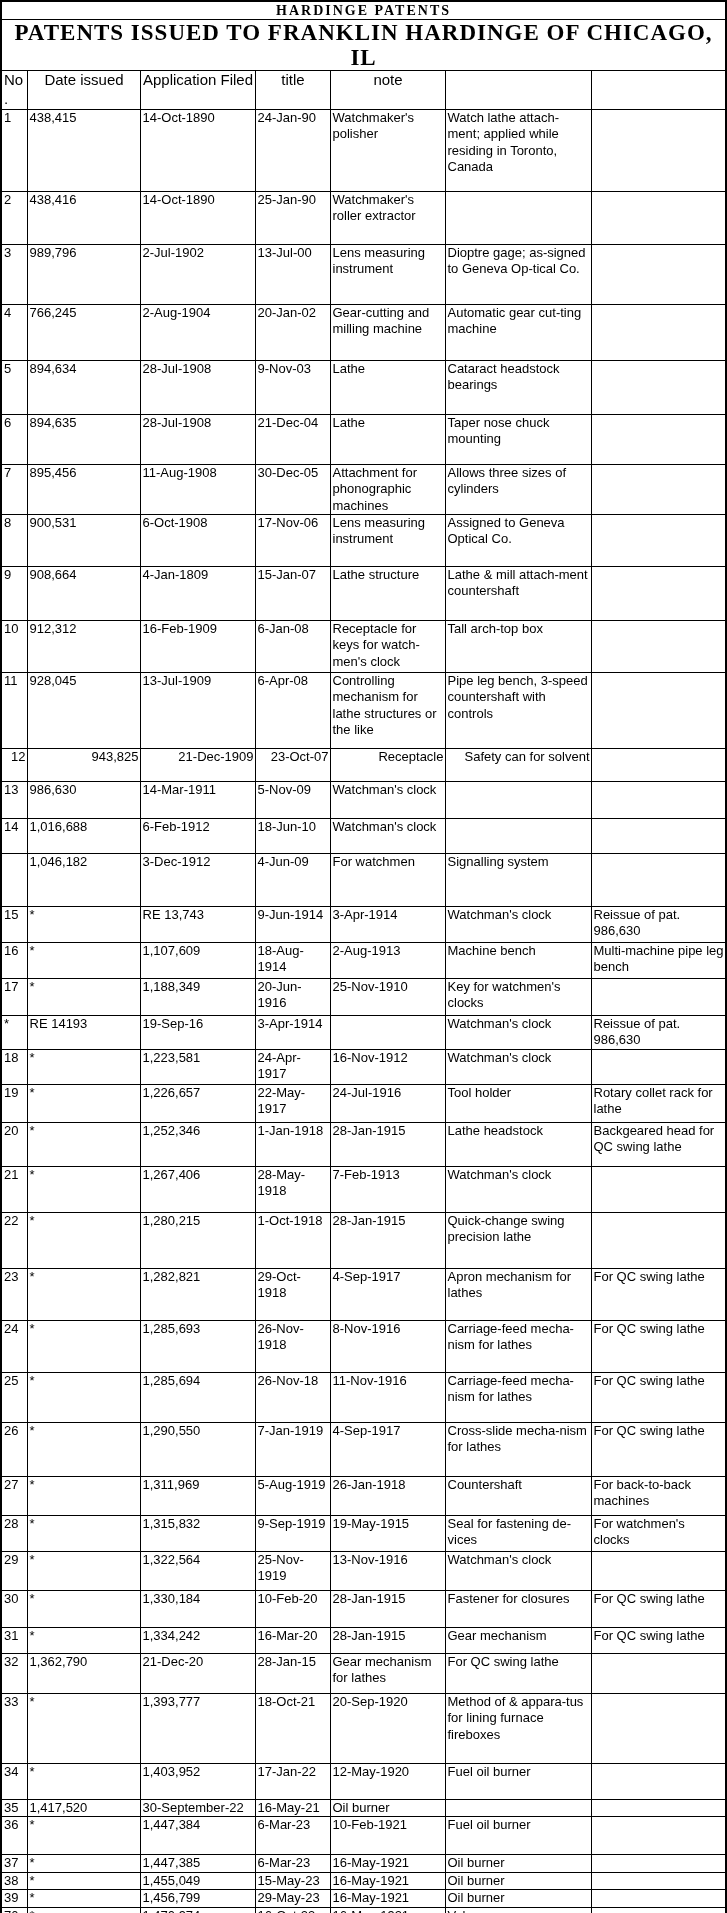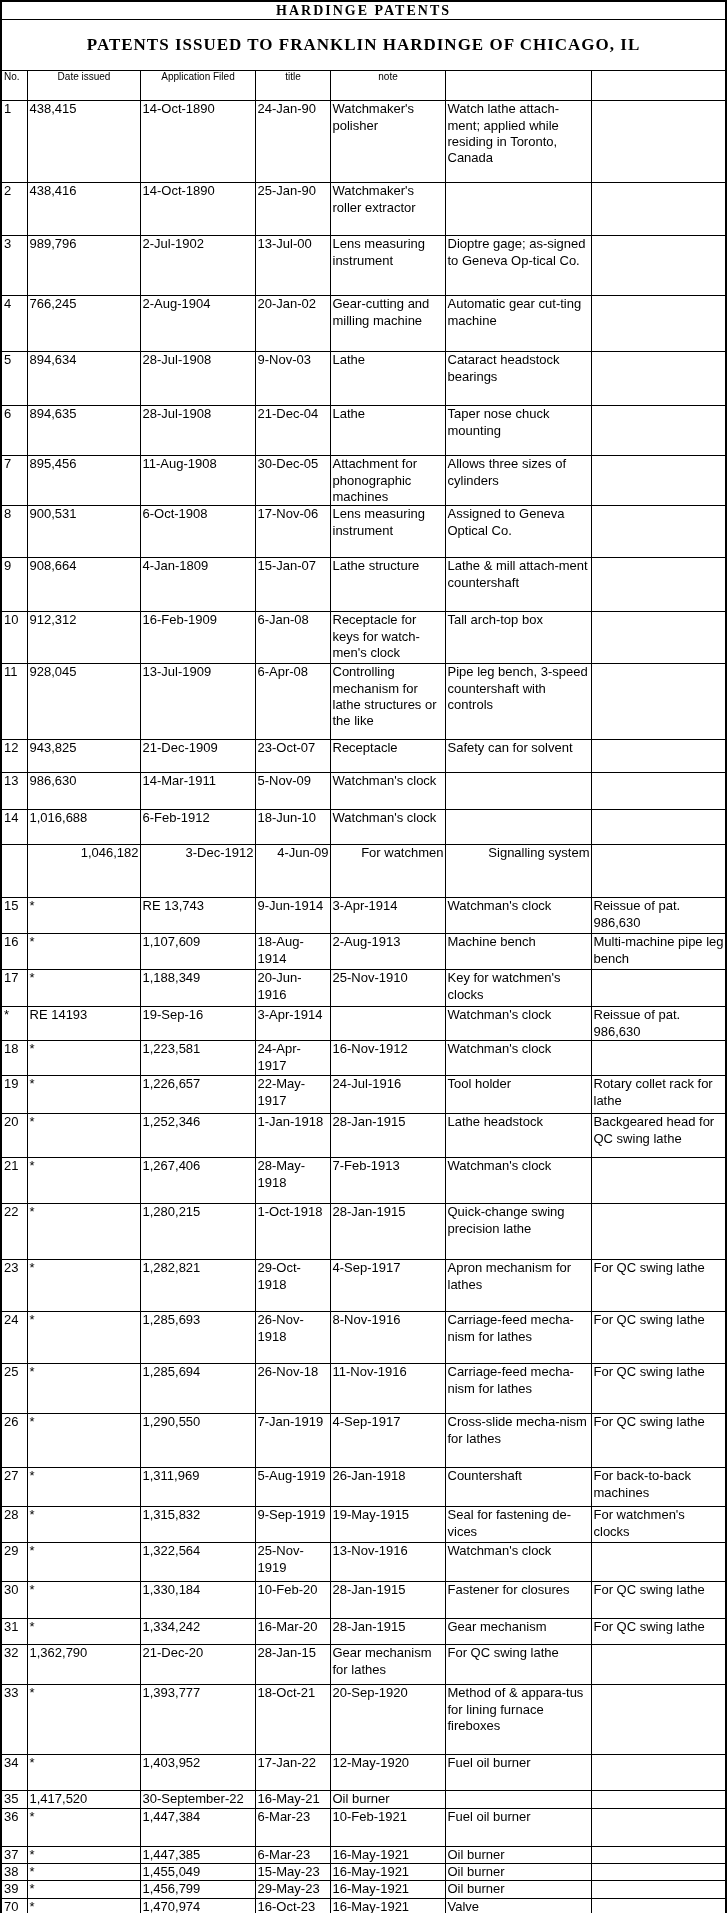--- a/index.html
+++ b/index.html
@@ -1,22 +1,22 @@
 <!DOCTYPE html>
 <html><head>
 <meta charset="utf-8">
 <style>
   html,body{margin:0;padding:0;background:#ffffff;}
   body{width:727px;height:1913px;overflow:hidden;font-family:"Liberation Sans",sans-serif;color:#000;}
   .page{width:727px;}
   table.patents{border-collapse:collapse;table-layout:fixed;width:727px;border:2px solid #000;}
   table.patents td{border:1px solid #000;vertical-align:top;font-size:13px;line-height:1.26;padding:0 1px 0 2px;overflow:hidden;word-wrap:break-word;}
   tr.title1 td{font-family:"Liberation Serif",serif;font-weight:bold;font-size:14px;letter-spacing:2px;text-align:center;padding:1px 0 0 0;line-height:1.1;}
-  tr.title2 td{font-family:"Liberation Serif",serif;font-weight:bold;font-size:17px;letter-spacing:1px;text-align:center;padding:16px;line-height:1.1;}
-  tr.colhead td{text-align:center;font-size:10px;margin-left:24px;}
+  tr.title2 td{font-family:"Liberation Serif",serif;font-weight:bold;font-size:23px;letter-spacing:1px;text-align:center;padding:0;line-height:1.1;}
+  tr.colhead td{text-align:center;font-size:15px;margin-left:24px;}
   tr.colhead td:first-child{text-align:left;}
 </style>
 </head>
 <body>
 
 <div class="page">
   <table class="patents">
     <colgroup>
       <col style="width:26px">
       <col style="width:113px">
@@ -134,21 +134,21 @@
         </tr>
         <tr style="height: 76px;">
           <td>11</td>
           <td>928,045</td>
           <td>13-Jul-1909</td>
           <td>6-Apr-08</td>
           <td>Controlling mechanism for lathe structures or the like</td>
           <td>Pipe leg bench, 3-speed countershaft with controls</td>
           <td></td>
         </tr>
-        <tr style="height: 33px;">
+        <tr style="height: 33px; text-align: right;">
           <td>12</td>
           <td>943,825</td>
           <td>21-Dec-1909</td>
           <td>23-Oct-07</td>
           <td>Receptacle</td>
           <td>Safety can for solvent</td>
           <td></td>
         </tr>
         <tr style="height: 37px;">
           <td>13</td>
@@ -161,21 +161,21 @@
         </tr>
         <tr style="height: 35px;">
           <td>14</td>
           <td>1,016,688</td>
           <td>6-Feb-1912</td>
           <td>18-Jun-10</td>
           <td>Watchman's clock</td>
           <td></td>
           <td></td>
         </tr>
-        <tr style="height: 53px; text-align: right;">
+        <tr style="height: 53px;">
           <td></td>
           <td>1,046,182</td>
           <td>3-Dec-1912</td>
           <td>4-Jun-09</td>
           <td>For watchmen</td>
           <td>Signalling system</td>
           <td></td>
         </tr>
         <tr style="height: 36px;">
           <td>15</td>

